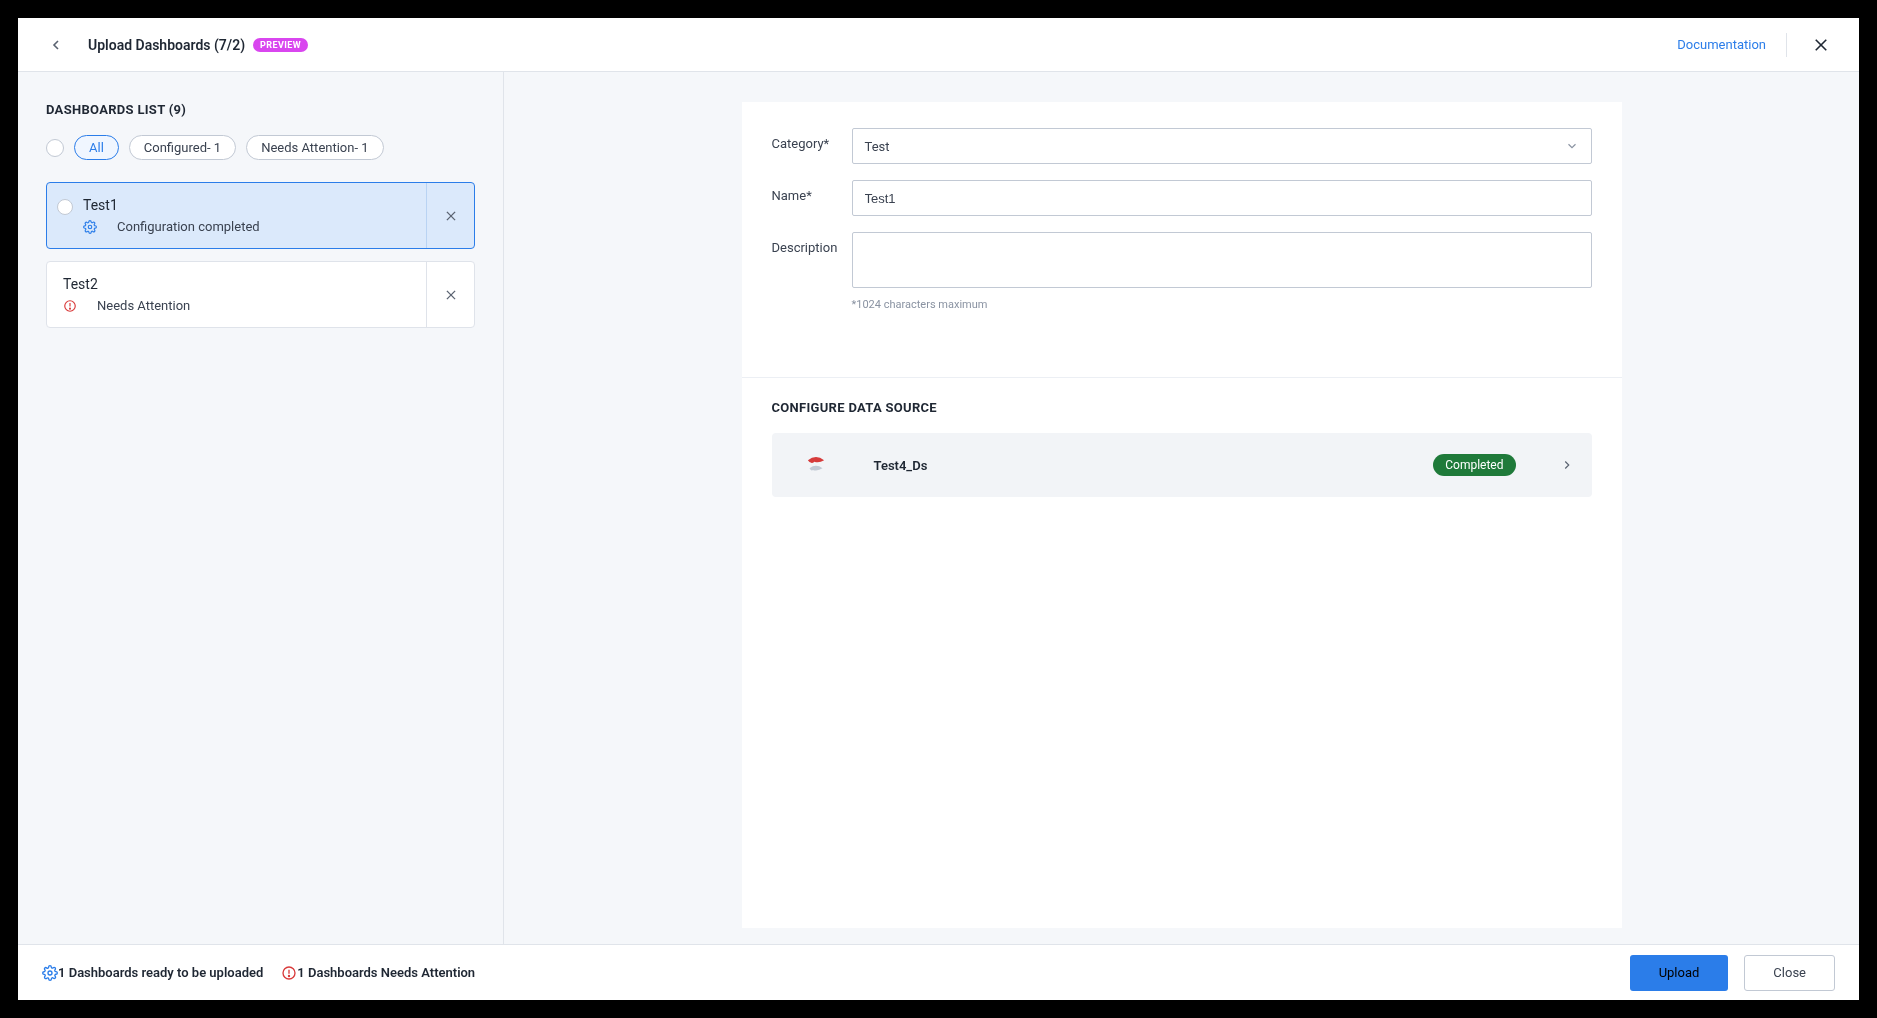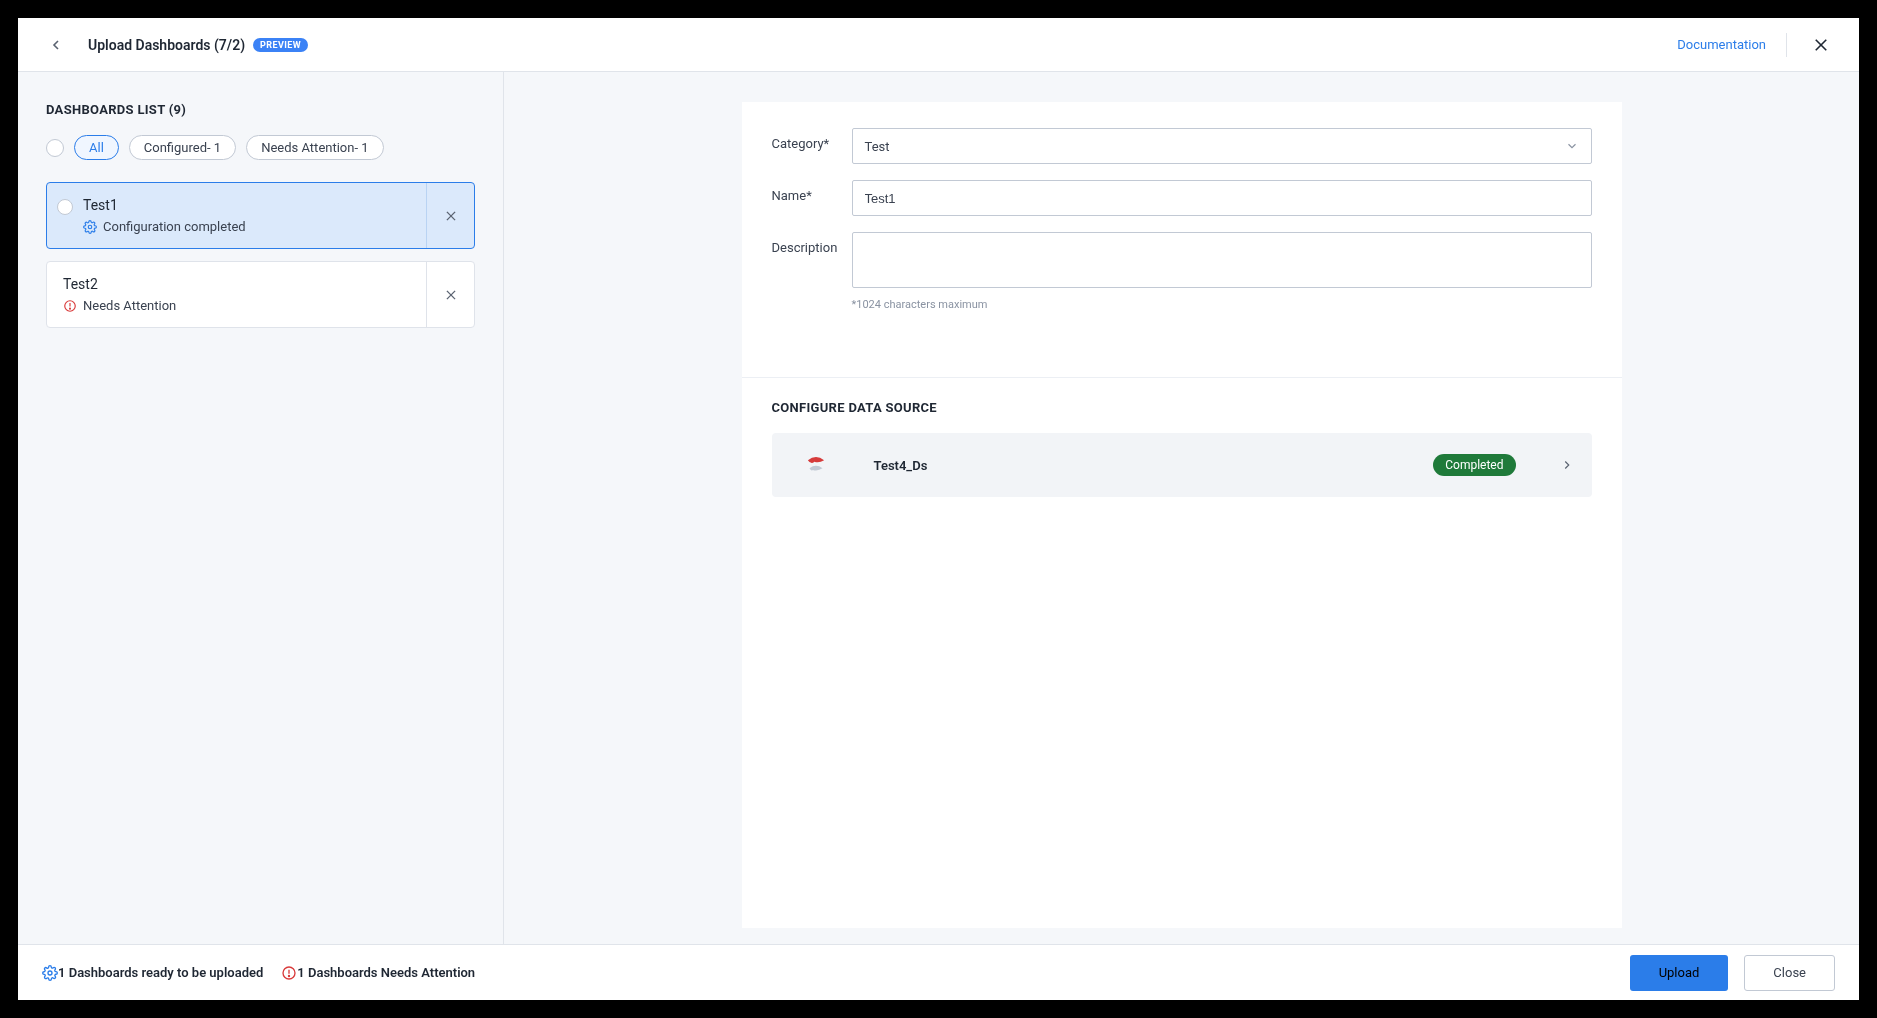--- a/index.html
+++ b/index.html
@@ -32,21 +32,21 @@
   cursor: pointer;
   color: #5a6270;
 }
 .header-title {
   font-size: 14px;
   font-weight: 600;
   color: #1f2733;
   margin-left: 18px;
 }
 .preview-badge {
-  background: #3b82f6;
+  background: #d946ef;
   color: #fff;
   font-size: 9px;
   font-weight: 700;
   letter-spacing: 0.4px;
   padding: 2px 7px;
   border-radius: 9px;
   margin-left: 8px;
 }
 .header-right { margin-left: auto; display: flex; align-items: center; }
 .doc-link { color: #2b7de9; font-size: 13px; cursor: pointer; }
@@ -80,21 +80,21 @@
   border-radius:4px;
   margin-bottom: 12px;
   display:flex;
   align-items:stretch;
 }
 .card.selected { background:#dbe9fb; border-color:#2b7de9; }
 .card-main { flex:1; padding: 14px 14px 14px 10px; display:flex; align-items:flex-start; gap:10px; cursor:pointer; }
 .card-radio { width:16px; height:16px; border:1px solid #c2c9d4; border-radius:50%; background:#fff; margin-top:2px; flex-shrink:0; }
 .card-body { flex:1; }
 .card-name { font-size:14px; color:#1f2733; margin-bottom:6px; }
-.card-status { font-size:13px; display:flex; align-items:center; gap:6px; }
+.card-status { font-size:13px; display:flex; align-items:center; gap:20px; }
 .card-close { width:48px; border-left:1px solid #dfe3ea; display:flex; align-items:center; justify-content:center; cursor:pointer; color:#5a6270; }
 .card.selected .card-close { border-left-color:#b9d3f3; }
 
 .main { flex:1; padding: 30px 30px 16px 30px; overflow:auto; display:flex; justify-content:center; }
 .panel { width: 880px; background:#fff; min-height: 640px; padding: 0; }
 
 .form-section { padding: 26px 30px 50px 30px; border-bottom:1px solid #eceff4;}
 .form-row { display:flex; align-items:flex-start; margin-bottom: 16px; }
 .form-label { width: 80px; font-size: 13px; color:#3a4250; padding-top:8px; }
 .form-control { flex:1; }

